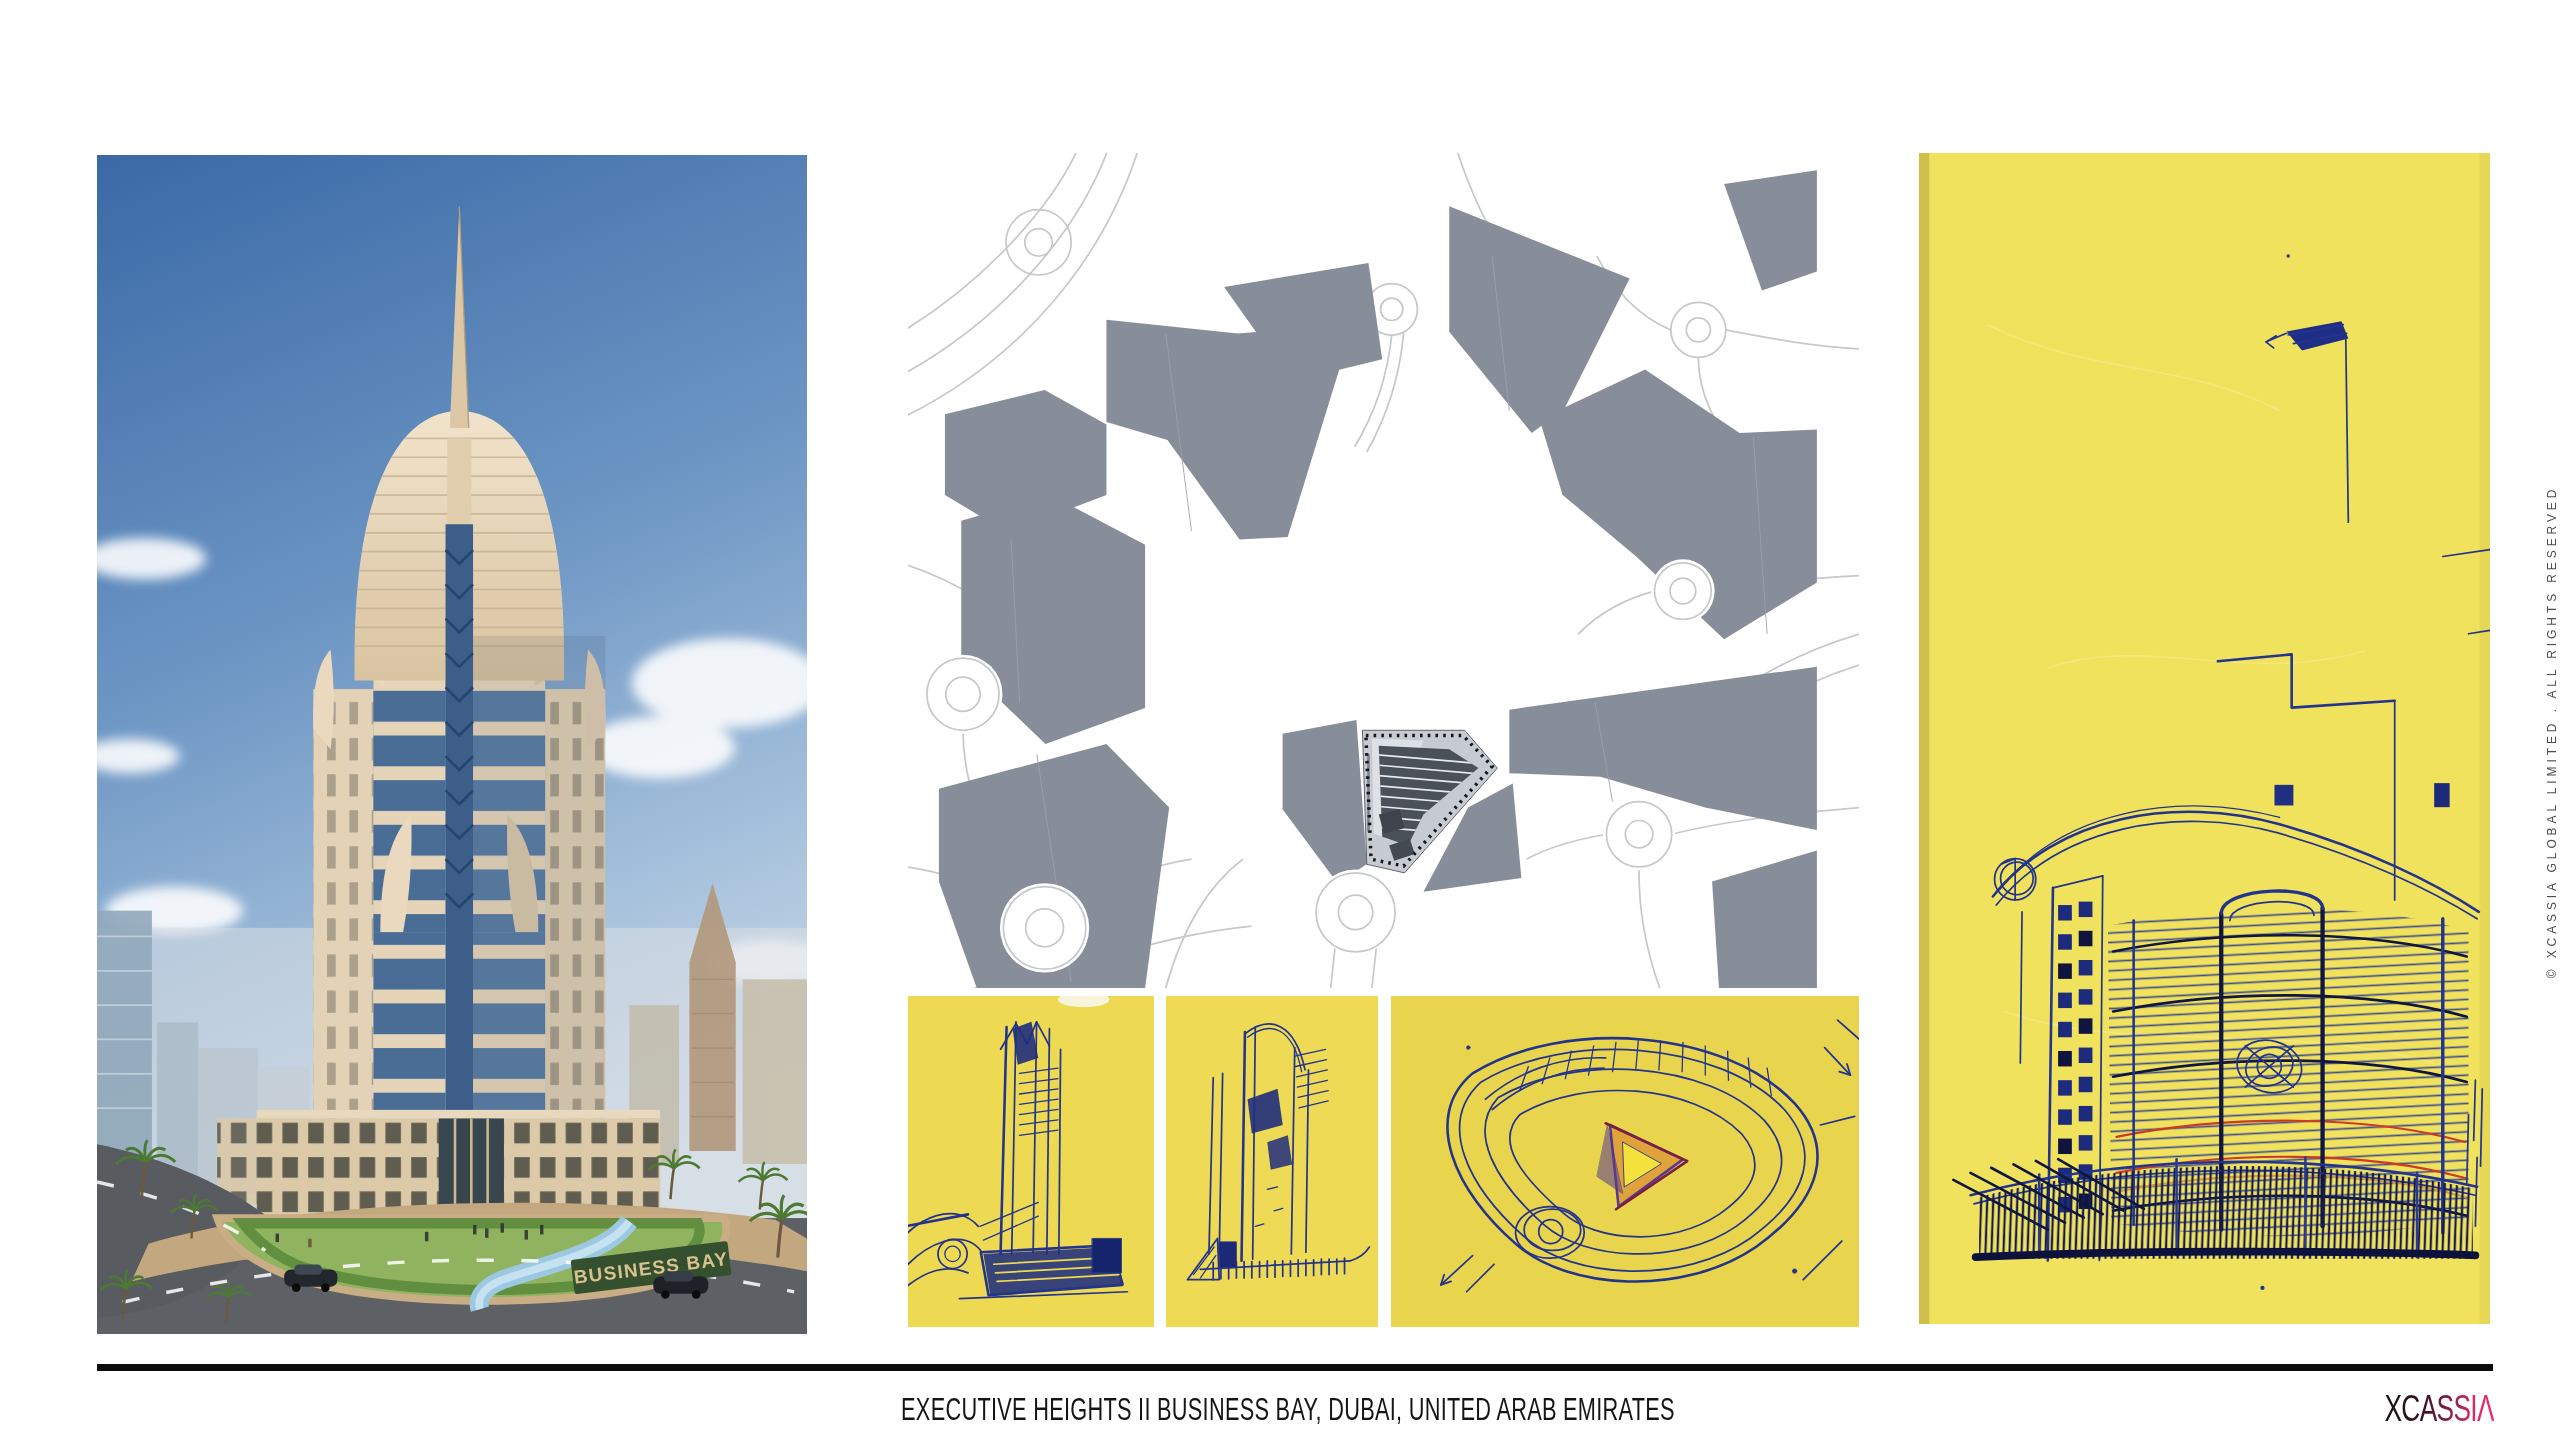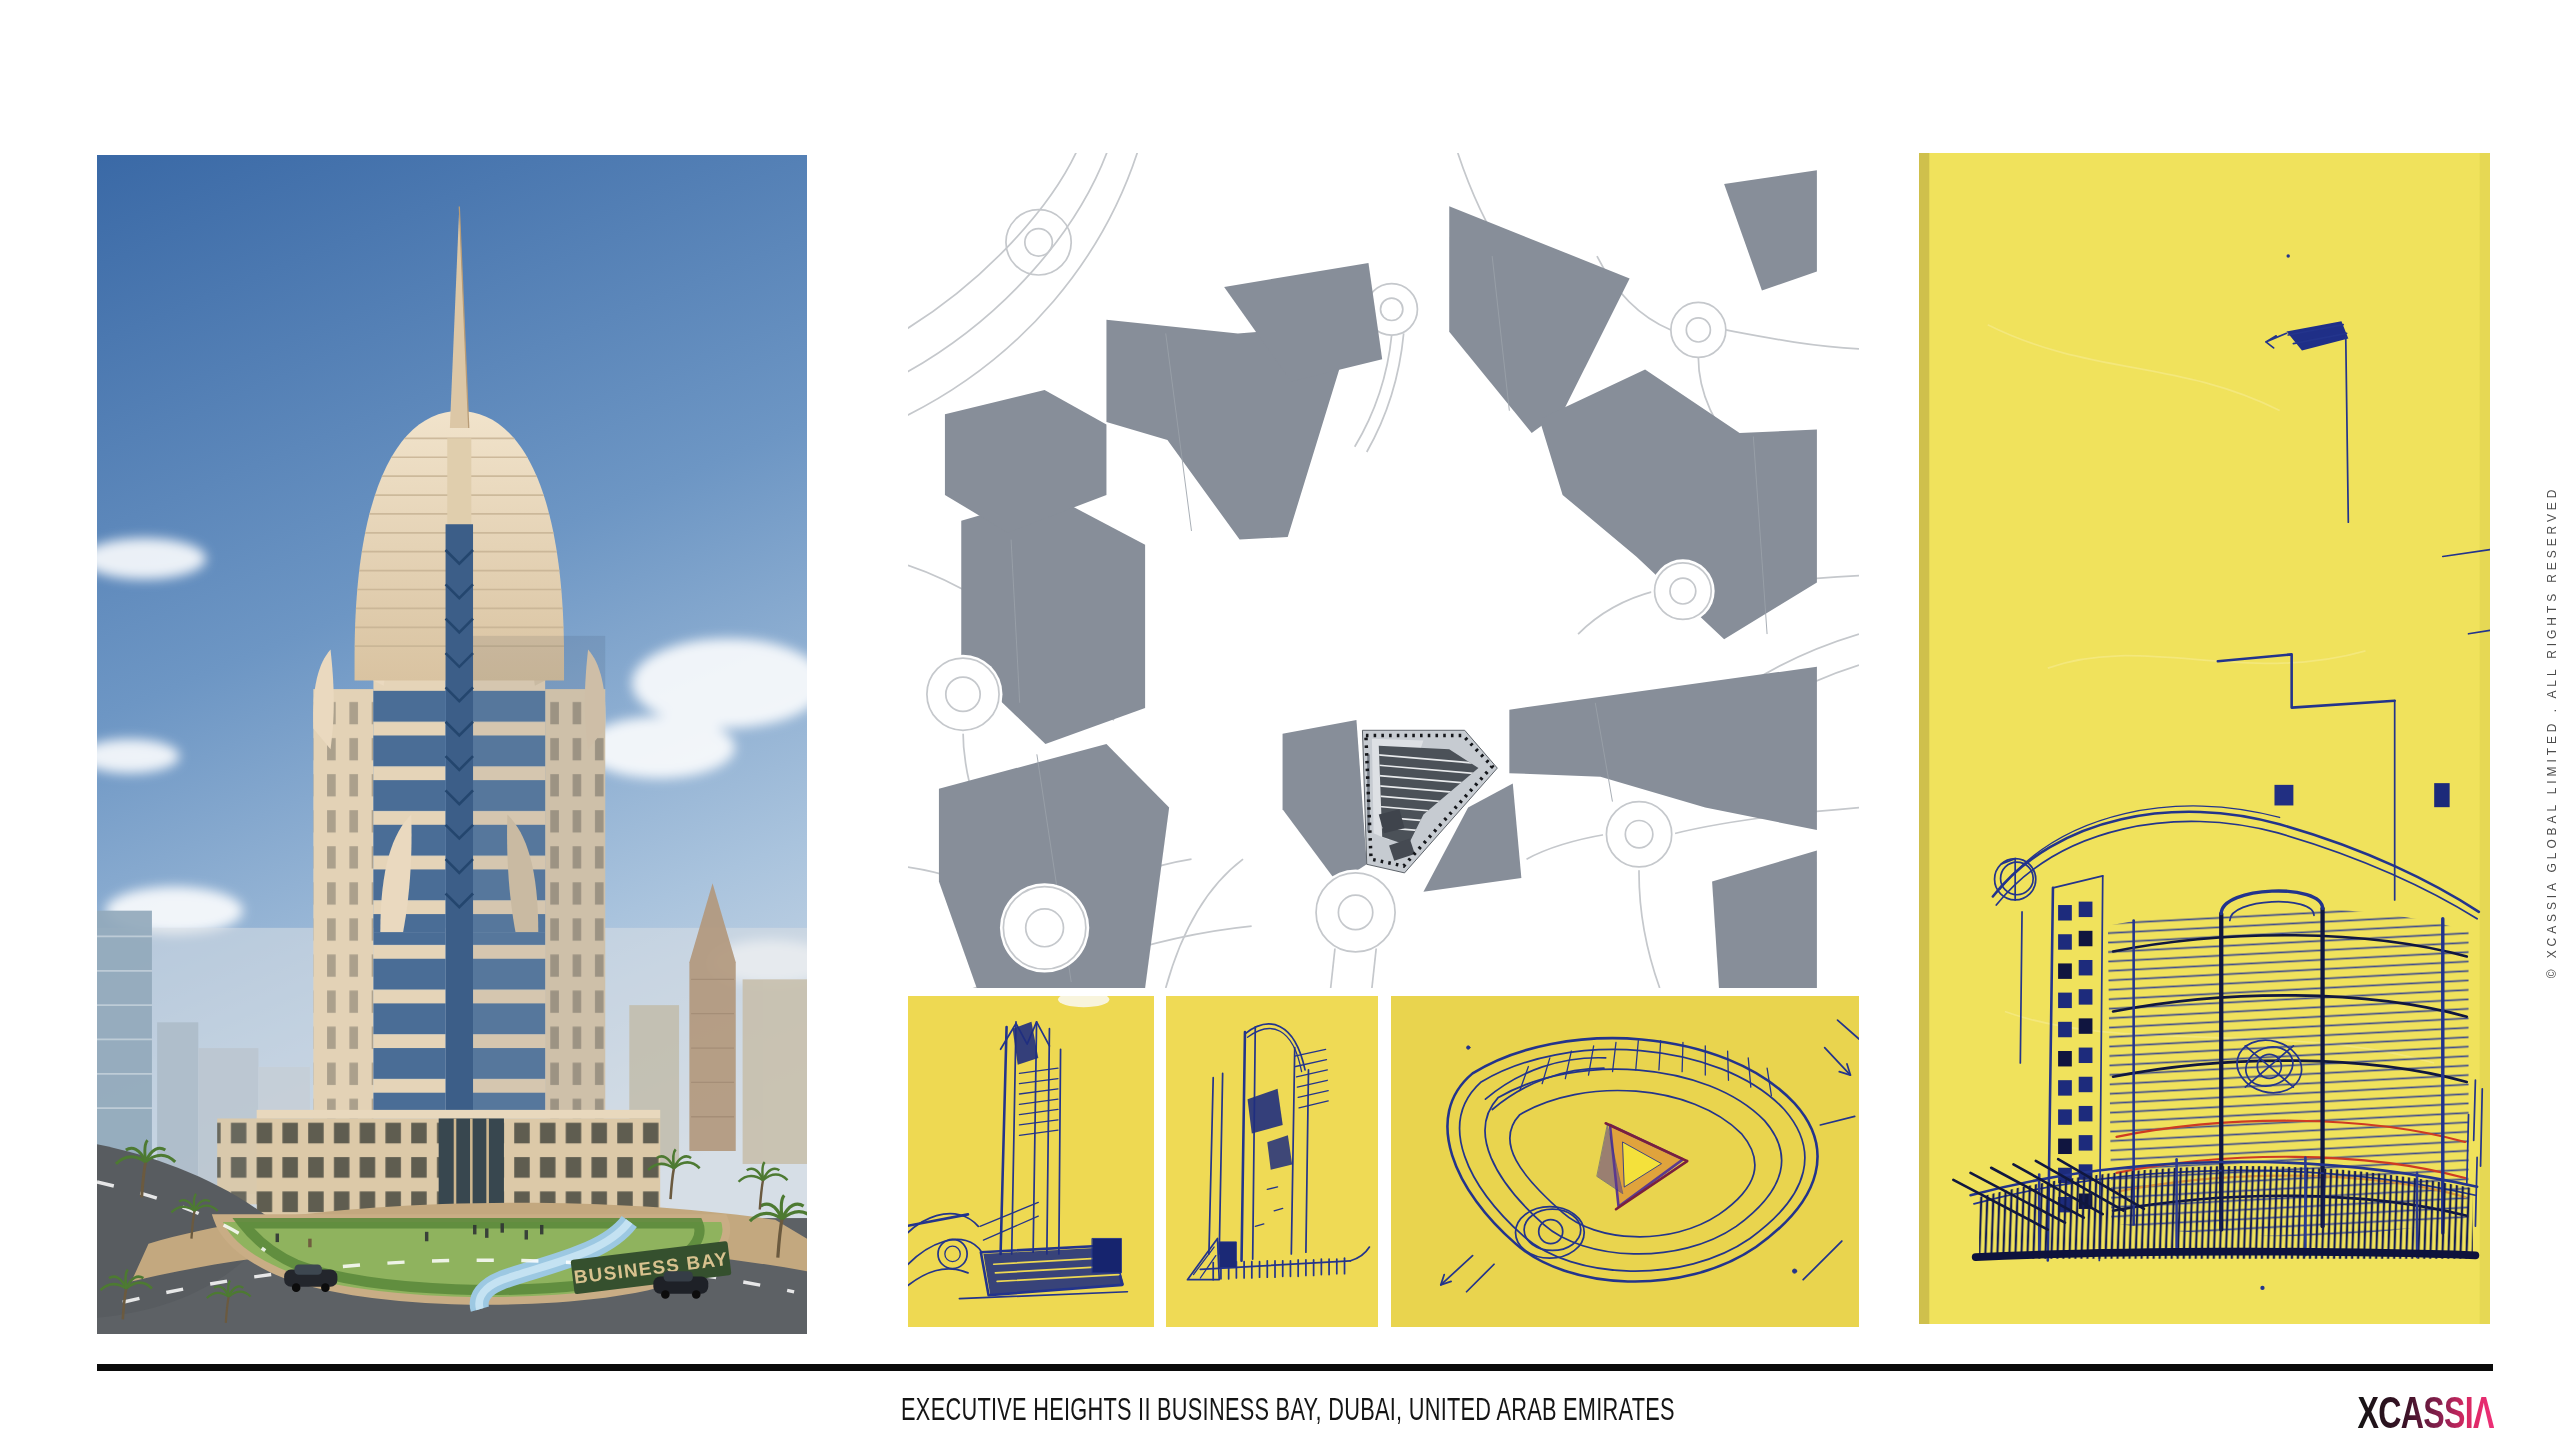--- a/index.html
+++ b/index.html
@@ -11,21 +11,21 @@
   .map-panel{left:908px;top:153px;width:951px;height:835px;background:#ffffff;}
   .sk1{left:908px;top:996px;width:246px;height:331px;}
   .sk2{left:1166px;top:996px;width:212px;height:331px;}
   .sk3{left:1391px;top:996px;width:468px;height:331px;}
   .big-sketch{left:1919px;top:153px;width:571px;height:1171px;}
   .footer-rule{position:absolute;left:97px;top:1364px;width:2396px;height:6.9px;background:#0b0b0b;}
   .caption{position:absolute;left:0;top:1391px;width:2576px;text-align:center;
            font-size:32px;font-weight:400;color:#151515;}
   .caption span{display:inline-block;transform:scaleX(.68);transform-origin:center;
                 white-space:nowrap;letter-spacing:0.4px;}
-  .logo{position:absolute;top:1388px;right:82px;font-size:44px;font-weight:700;font-style:normal;}
+  .logo{position:absolute;top:1388px;right:82px;font-size:36px;font-weight:400;font-style:normal;}
   .logo span{display:inline-block;transform:scaleX(.73);transform-origin:right center;
              letter-spacing:-0.9px;white-space:nowrap;
              background:linear-gradient(90deg,#141414 0%,#3a1226 35%,#8c2050 62%,#d82862 80%,#ee2f77 100%);
              -webkit-background-clip:text;background-clip:text;color:transparent;}
   .copyright{position:absolute;left:2552px;top:732px;transform:translate(-50%,-50%) rotate(-90deg);
              font-size:12px;letter-spacing:3.9px;color:#4c4c4c;white-space:nowrap;}
   
   .i{stroke:#23348c;fill:none;stroke-linecap:round;stroke-linejoin:round;}
   .w1{stroke-width:1.5}.w2{stroke-width:2}.w3{stroke-width:3}.w4{stroke-width:4}.w5{stroke-width:5}
   .dk{stroke:#10173f;}

